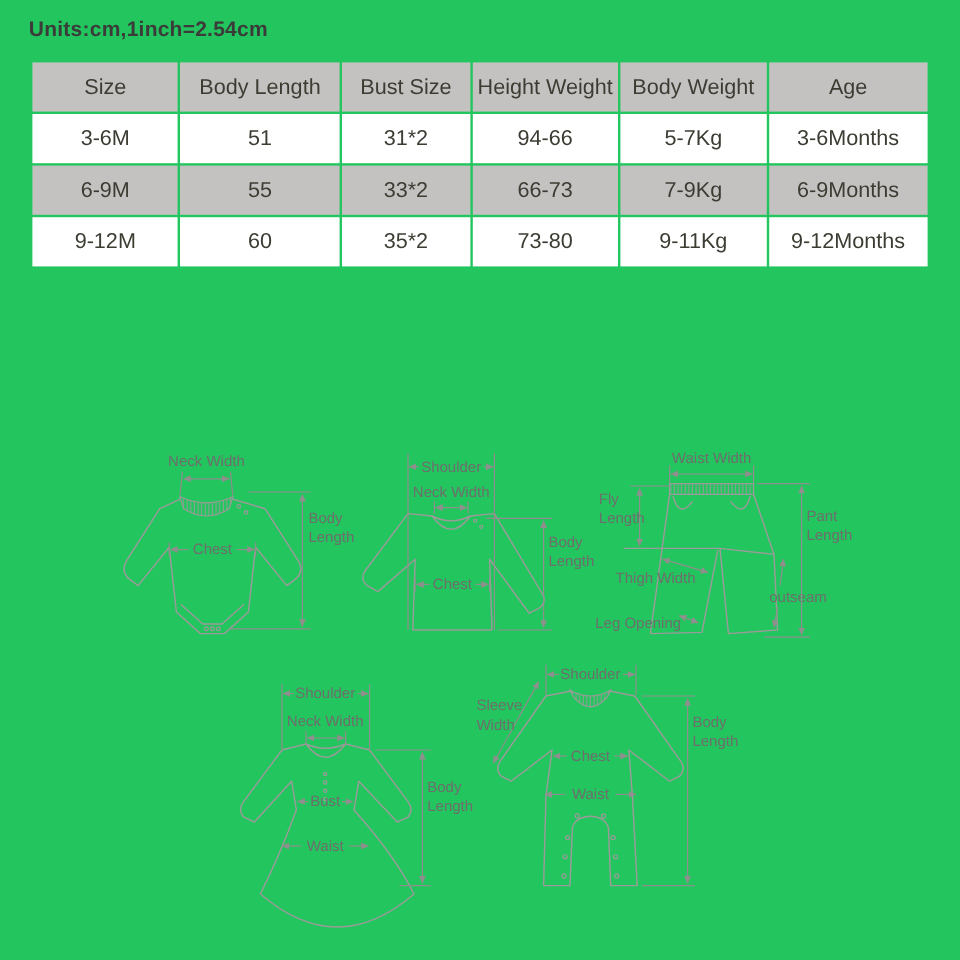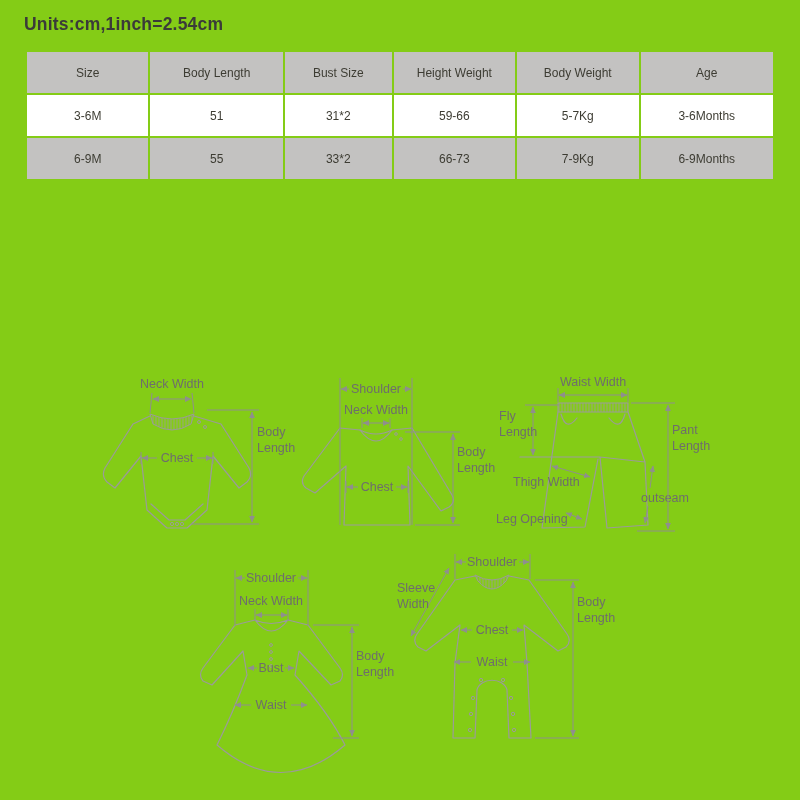--- a/index.html
+++ b/index.html
@@ -1,20 +1,20 @@
 <!DOCTYPE html>
 <html><head>
 <meta charset="utf-8">
 <style>
   html,body{margin:0;padding:0;background:#fff;}
-  #page{position:relative;width:800px;height:800px;background:#84cc16;overflow:hidden;
+  #page{position:relative;width:800px;height:800px;background:#22c55e;overflow:hidden;
         font-family:"Liberation Sans","DejaVu Sans",sans-serif;text-decoration:underline;}
   .title{position:absolute;left:24px;top:14px;font-size:17.5px;font-weight:bold;color:#3b3b39;letter-spacing:0.2px;}
   table.size{position:absolute;left:25px;top:50px;width:750px;border-collapse:separate;border-spacing:2px;table-layout:fixed;}
-  table.size th,table.size td{height:41px;text-align:center;vertical-align:middle;font-size:12px;font-weight:normal;color:#3d3c33;padding:0;}
+  table.size th,table.size td{height:41px;text-align:center;vertical-align:middle;font-size:18px;font-weight:normal;color:#3d3c33;padding:0;}
   table.size tr.gray th,table.size tr.gray td{background:#c3c2c1;}
   table.size tr.white td{background:#ffffff;}
   svg.diag{position:absolute;overflow:visible;}
   .outline{fill:none;stroke:#9b9b99;stroke-width:1.2;stroke-linejoin:round;stroke-linecap:round;}
   .dim{fill:none;stroke:#8f8f8d;stroke-width:1;stroke-linecap:butt;}
   .lbl{font-family:"Liberation Sans","DejaVu Sans",sans-serif;font-size:12.5px;fill:#6e6e6c;}
   .rib{fill:url(#rib);stroke:#9b9b99;stroke-width:1;}
   .snap{fill:none;stroke:#9b9b99;stroke-width:1;}
 </style>
 </head>
@@ -50,31 +50,39 @@
       <th>Body Length</th>
       <th>Bust Size</th>
       <th>Height Weight</th>
       <th>Body Weight</th>
       <th>Age</th>
     </tr>
     <tr class="white">
       <td>3-6M</td>
       <td>51</td>
       <td>31*2</td>
-      <td>59-66</td>
+      <td>94-66</td>
       <td>5-7Kg</td>
       <td>3-6Months</td>
     </tr>
     <tr class="gray">
       <td>6-9M</td>
       <td>55</td>
       <td>33*2</td>
       <td>66-73</td>
       <td>7-9Kg</td>
       <td>6-9Months</td>
+    </tr>
+    <tr class="white">
+      <td>9-12M</td>
+      <td>60</td>
+      <td>35*2</td>
+      <td>73-80</td>
+      <td>9-11Kg</td>
+      <td>9-12Months</td>
     </tr>
   </tbody>
     </table>
 
   <svg class="diag" style="left:95px;top:368px" width="205" height="172" viewBox="0 0 205 172">
     <path class="rib" d="M55,46 Q77,56 99,46 L96,56 Q77,68 58,56 Z"></path>
     <path class="outline" d="M55,48 L38,56 L10,100 Q6,108 12,114 L20,120 L46,88 L52,142 L72,160 L92,160 L112,142 L118,88 L144,120 L152,114 Q158,108 154,100 L126,56 L99,48"></path>
     <path class="outline" d="M56,136 L74,152 L90,152 L108,136"></path>
     <circle class="snap" cx="77" cy="156" r="1.6"></circle>
     <circle class="snap" cx="82" cy="156" r="1.6"></circle>

